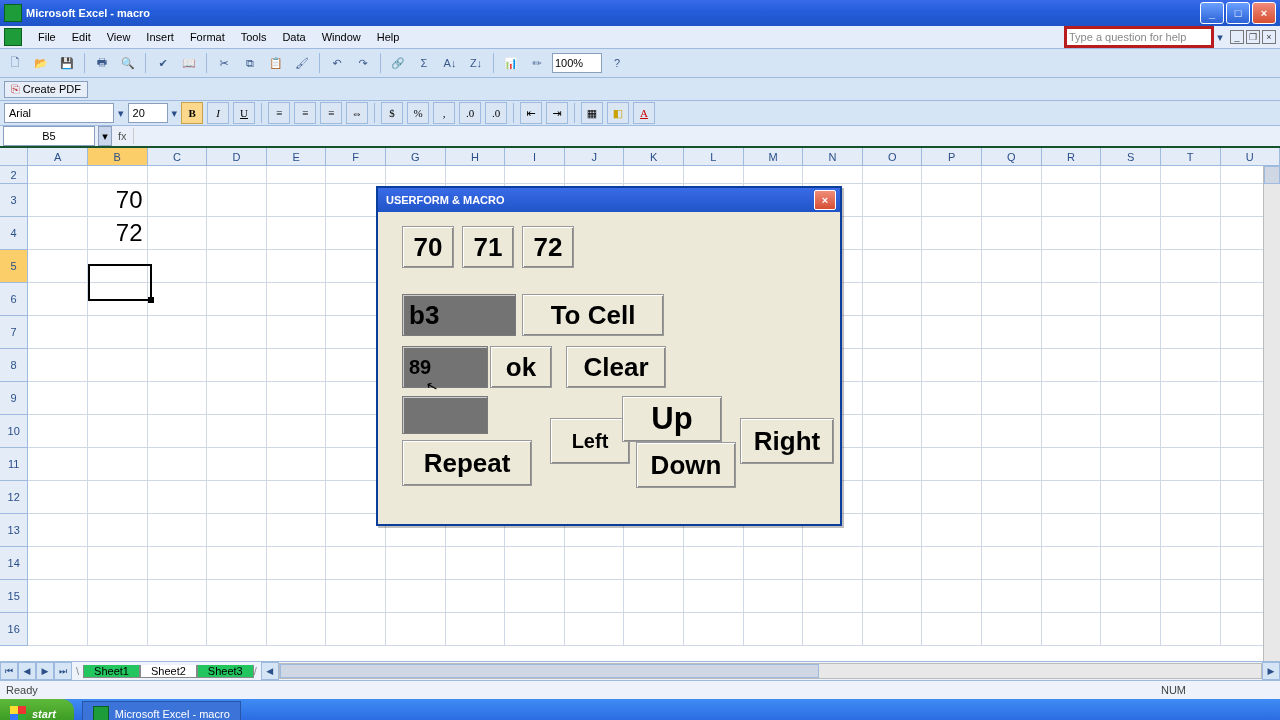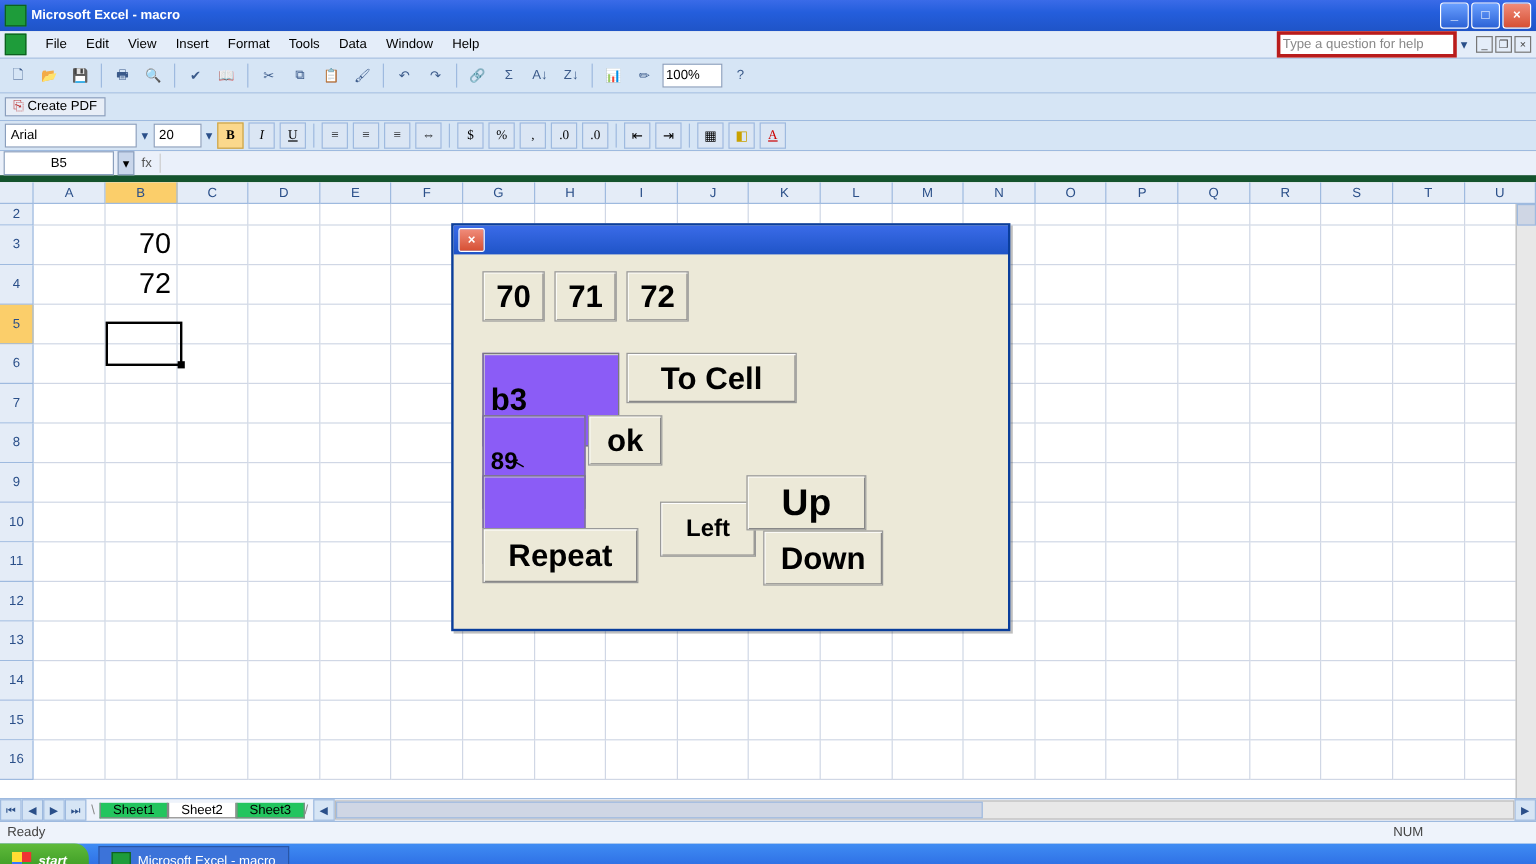--- a/index.html
+++ b/index.html
@@ -26,21 +26,21 @@
   .pdfbar{height:22px;background:#d6e5f5;display:flex;align-items:center;padding:0 4px;border-bottom:1px solid #9ebadf}
   .pdfbtn{border:1px solid #8a9fbd;background:#e8eef7;padding:1px 6px;display:flex;align-items:center;gap:3px}
   
   .fmtbar{height:24px;background:#d6e5f5;display:flex;align-items:center;padding:0 4px;gap:4px;border-bottom:1px solid #9ebadf}
   .combo{height:18px;border:1px solid #8a9fbd;background:#fff;display:flex;align-items:center;padding:0 4px}
   .combo.font{width:100px}
   .combo.size{width:30px}
   .fbtn{width:20px;height:20px;border:1px solid #9ebadf;display:flex;align-items:center;justify-content:center;font-family:'Times New Roman';background:#dbe6f4}
   .fbtn.active{background:#fbd88c;border-color:#c9a34b}
   
-  .formulabar{height:20px;background:#eaf0fa;border-bottom:6px solid #14532d;display:flex;align-items:center}
+  .formulabar{height:20px;background:#eaf0fa;border-bottom:2px solid #14532d;display:flex;align-items:center}
   .nmbox{width:90px;height:18px;border:1px solid #8a9fbd;background:#fff;margin:0 3px;display:flex;align-items:center;justify-content:center;font-family:Arial}
   .nmdrop{width:12px;height:18px;border:1px solid #8a9fbd;background:#c9d6eb;display:flex;align-items:center;justify-content:center}
   .fx{margin:0 6px;color:#555}
   
   .gridwrap{position:relative;height:513px;background:#fff}
   .colhdrs{height:18px;display:flex;background:#e4ecf7}
   .rowhdr-spacer{width:28px;border-right:1px solid #9ebadf;border-bottom:1px solid #9ebadf;background:#e4ecf7}
   .colhdr{width:60px;border-right:1px solid #9ebadf;border-bottom:1px solid #9ebadf;text-align:center;line-height:18px;color:#2a4f89}
   .colhdr.sel{background:#fbce6a}
   .rows{position:relative}
@@ -73,21 +73,21 @@
   .startbtn .flag{width:16px;height:16px;background:conic-gradient(#e33 0 25%,#3a3 0 50%,#37f 0 75%,#fd3 0)}
   .taskbtn{height:24px;margin-left:8px;background:#3c73d9;border:1px solid #2856a7;display:flex;align-items:center;gap:6px;padding:0 10px;color:#fff}
   .taskbtn .ico{width:14px;height:14px;background:#1e9c3a;border:1px solid #0d5f20}
   
   .dlg{position:fixed;left:376px;top:186px;width:462px;background:#ece9d8;border:2px solid #0a3e9c;box-shadow:2px 2px 0 rgba(0,0,0,.25)}
   .dlg .dtitle{height:24px;background:linear-gradient(#3a6be8,#1f54c7);color:#fff;font-weight:bold;display:flex;align-items:center;padding:0 4px;font-size:11px}
   .dlg .dtitle span{flex:1;padding-left:4px}
   .dlg .dclose{width:20px;height:18px;background:linear-gradient(#f08c7a,#d64f33);border:1px solid #fff;border-radius:2px;display:flex;align-items:center;justify-content:center;font-weight:bold}
   .dlg .body{padding:16px 22px 16px 22px;position:relative;height:280px}
   .ufbtn{position:absolute;background:#ece9d8;border:1px solid #999;box-shadow:1px 1px 0 #fff inset,-1px -1px 0 #888 inset;font-family:Arial;font-weight:bold;display:flex;align-items:center;justify-content:center}
-  .uftext{position:absolute;background:#8b5cf6;border:1px solid #7a7a7a;box-shadow:1px 1px 0 #ccc inset;font-family:Arial;font-weight:bold;padding:20px 6px;display:flex;align-items:center}
+  .uftext{position:absolute;background:#737373;border:1px solid #7a7a7a;box-shadow:1px 1px 0 #ccc inset;font-family:Arial;font-weight:bold;padding:2px 6px;display:flex;align-items:center}
   .cursor-img{position:fixed;left:426px;top:378px;font-size:14px;color:#000;pointer-events:none;transform:rotate(-15deg)}
 </style>
 </head>
 <body>
 
 <div class="titlebar">
   <div class="app-icon"></div>
   <div class="title-text">Microsoft Excel - macro</div>
   <div class="winbtns">
     <div class="winbtn min">_</div>
@@ -614,35 +614,38 @@
     <span>start</span>
   </div>
   <div class="taskbtn">
     <div class="ico"></div>
     <span>Microsoft Excel - macro</span>
   </div>
 </div>
 
 <div class="dlg">
   <div class="dtitle">
+    <span>USERFORM &amp; MACRO</span>
     <div class="dclose">×</div>
   </div>
   <div class="body">
     <div class="ufbtn" style="left:24px;top:14px;width:50px;height:40px;font-size:26px">70</div>
     <div class="ufbtn" style="left:84px;top:14px;width:50px;height:40px;font-size:26px">71</div>
     <div class="ufbtn" style="left:144px;top:14px;width:50px;height:40px;font-size:26px">72</div>
 
     <div class="uftext" style="left:24px;top:82px;width:100px;height:36px;font-size:26px">b3</div>
     <div class="ufbtn" style="left:144px;top:82px;width:140px;height:40px;font-size:26px">To Cell</div>
 
     <div class="uftext" style="left:24px;top:134px;width:72px;height:36px;font-size:20px">89</div>
     <div class="ufbtn" style="left:112px;top:134px;width:60px;height:40px;font-size:26px">ok</div>
+    <div class="ufbtn" style="left:188px;top:134px;width:98px;height:40px;font-size:26px">Clear</div>
 
     <div class="uftext" style="left:24px;top:184px;width:72px;height:32px;font-size:22px"></div>
     <div class="ufbtn" style="left:24px;top:228px;width:128px;height:44px;font-size:26px">Repeat</div>
 
     <div class="ufbtn" style="left:172px;top:206px;width:78px;height:44px;font-size:20px">Left</div>
     <div class="ufbtn" style="left:244px;top:184px;width:98px;height:44px;font-size:31px">Up</div>
     <div class="ufbtn" style="left:258px;top:230px;width:98px;height:44px;font-size:26px">Down</div>
+    <div class="ufbtn" style="left:362px;top:206px;width:92px;height:44px;font-size:26px">Right</div>
   </div>
 </div>
 
 <div class="cursor-img">↖</div>
 
 </body></html>

